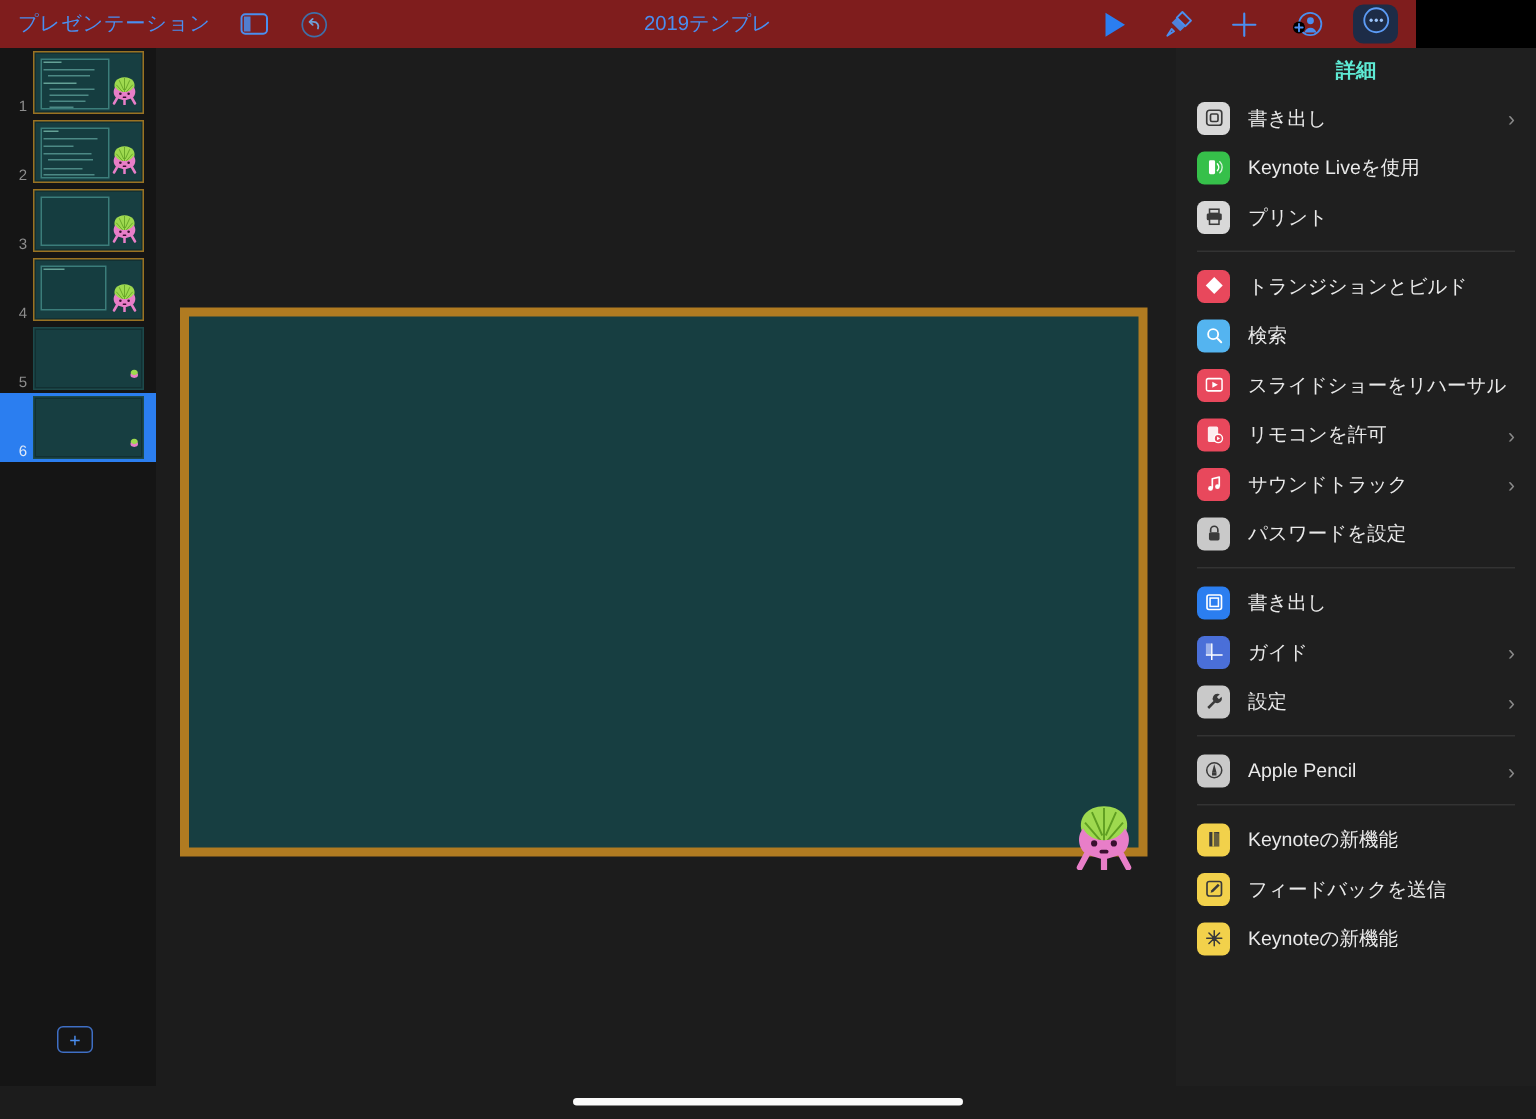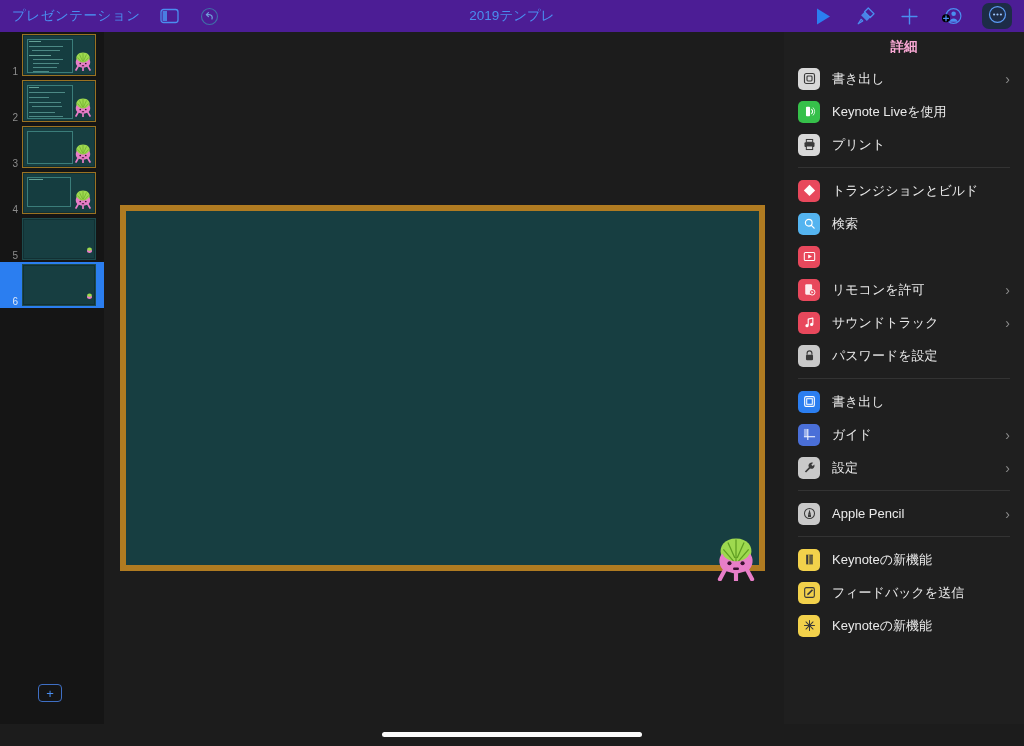--- a/index.html
+++ b/index.html
@@ -6,22 +6,22 @@
   html, body {
     width: 1024px; height: 746px;
     background: #000;
     font-family: "Liberation Sans", "DejaVu Sans", sans-serif;
     overflow: hidden;
   }
   #app { position: relative; width: 1024px; height: 746px; background: #000; }
 
   
   .toolbar {
-    position: absolute; left: 0; top: 0; width: 1024px; height: 32px;
-    background: #4c1d95; display: flex; align-items: center;
+    position: absolute; left: 0; top: 0; width: 944px; height: 32px;
+    background: #7f1d1d; display: flex; align-items: center;
   }
   .tb-left { display: flex; align-items: center; gap: 18px; padding-left: 12px; }
   .tb-doc-label { color: #4a8ef0; font-size: 13.5px; letter-spacing: .5px; }
   .tb-icon { width: 22px; height: 22px; display: flex; align-items: center; justify-content: center; }
   .tb-title {
     position: absolute; left: 0; right: 0; text-align: center;
     color: #4a8ef0; font-size: 13.5px; pointer-events: none;
   }
   .tb-right {
     margin-left: auto; display: flex; align-items: center; gap: 17px; padding-right: 12px;
@@ -83,21 +83,21 @@
   .slide-inner { width: 100%; height: 100%; background: #173e41; position: relative; }
   .slide .mascot-big { position: absolute; right: 6px; bottom: -14px; }
 
   
   .panel {
     position: absolute; left: 784px; top: 32px; width: 240px; height: 692px;
     background: #1f1f1f; overflow: hidden;
   }
   .panel-title {
     height: 30px; line-height: 30px; text-align: center;
-    color: #f9a8d4; font-size: 13.5px; font-weight: bold;
+    color: #5eead4; font-size: 13.5px; font-weight: bold;
   }
   .menu-group { padding: 0; }
   .menu-item {
     display: flex; align-items: center; height: 33px; padding: 0 14px 0 14px;
     position: relative;
   }
   .mi-icon {
     width: 22px; height: 22px; border-radius: 5px; flex: 0 0 22px;
     display: flex; align-items: center; justify-content: center;
     margin-right: 12px;
@@ -380,20 +380,21 @@
         </span>
         <span class="mi-label">検索</span>
       </div>
       <div class="menu-item">
         <span class="mi-icon" style="background:#e8485c">
           <svg width="13" height="13" viewBox="0 0 14 14">
             <rect x="1.4" y="2.6" width="11.2" height="8.8" rx="1.2" fill="none" stroke="#fff" stroke-width="1.1"></rect>
             <path d="M5.6 4.9 9.6 7 5.6 9.1Z" fill="#fff"></path>
           </svg>
         </span>
+        <span class="mi-label">スライドショーをリハーサル</span>
       </div>
       <div class="menu-item">
         <span class="mi-icon" style="background:#e8485c">
           <svg width="13" height="13" viewBox="0 0 14 14">
             <rect x="2.4" y="1.4" width="7.4" height="11.2" rx="1.2" fill="#fff" opacity=".9"></rect>
             <circle cx="9.9" cy="10" r="3" fill="#e8485c" stroke="#fff" stroke-width="1"></circle>
             <path d="M9 8.7 11.2 10 9 11.3Z" fill="#fff"></path>
           </svg>
         </span>
         <span class="mi-label">リモコンを許可</span>

